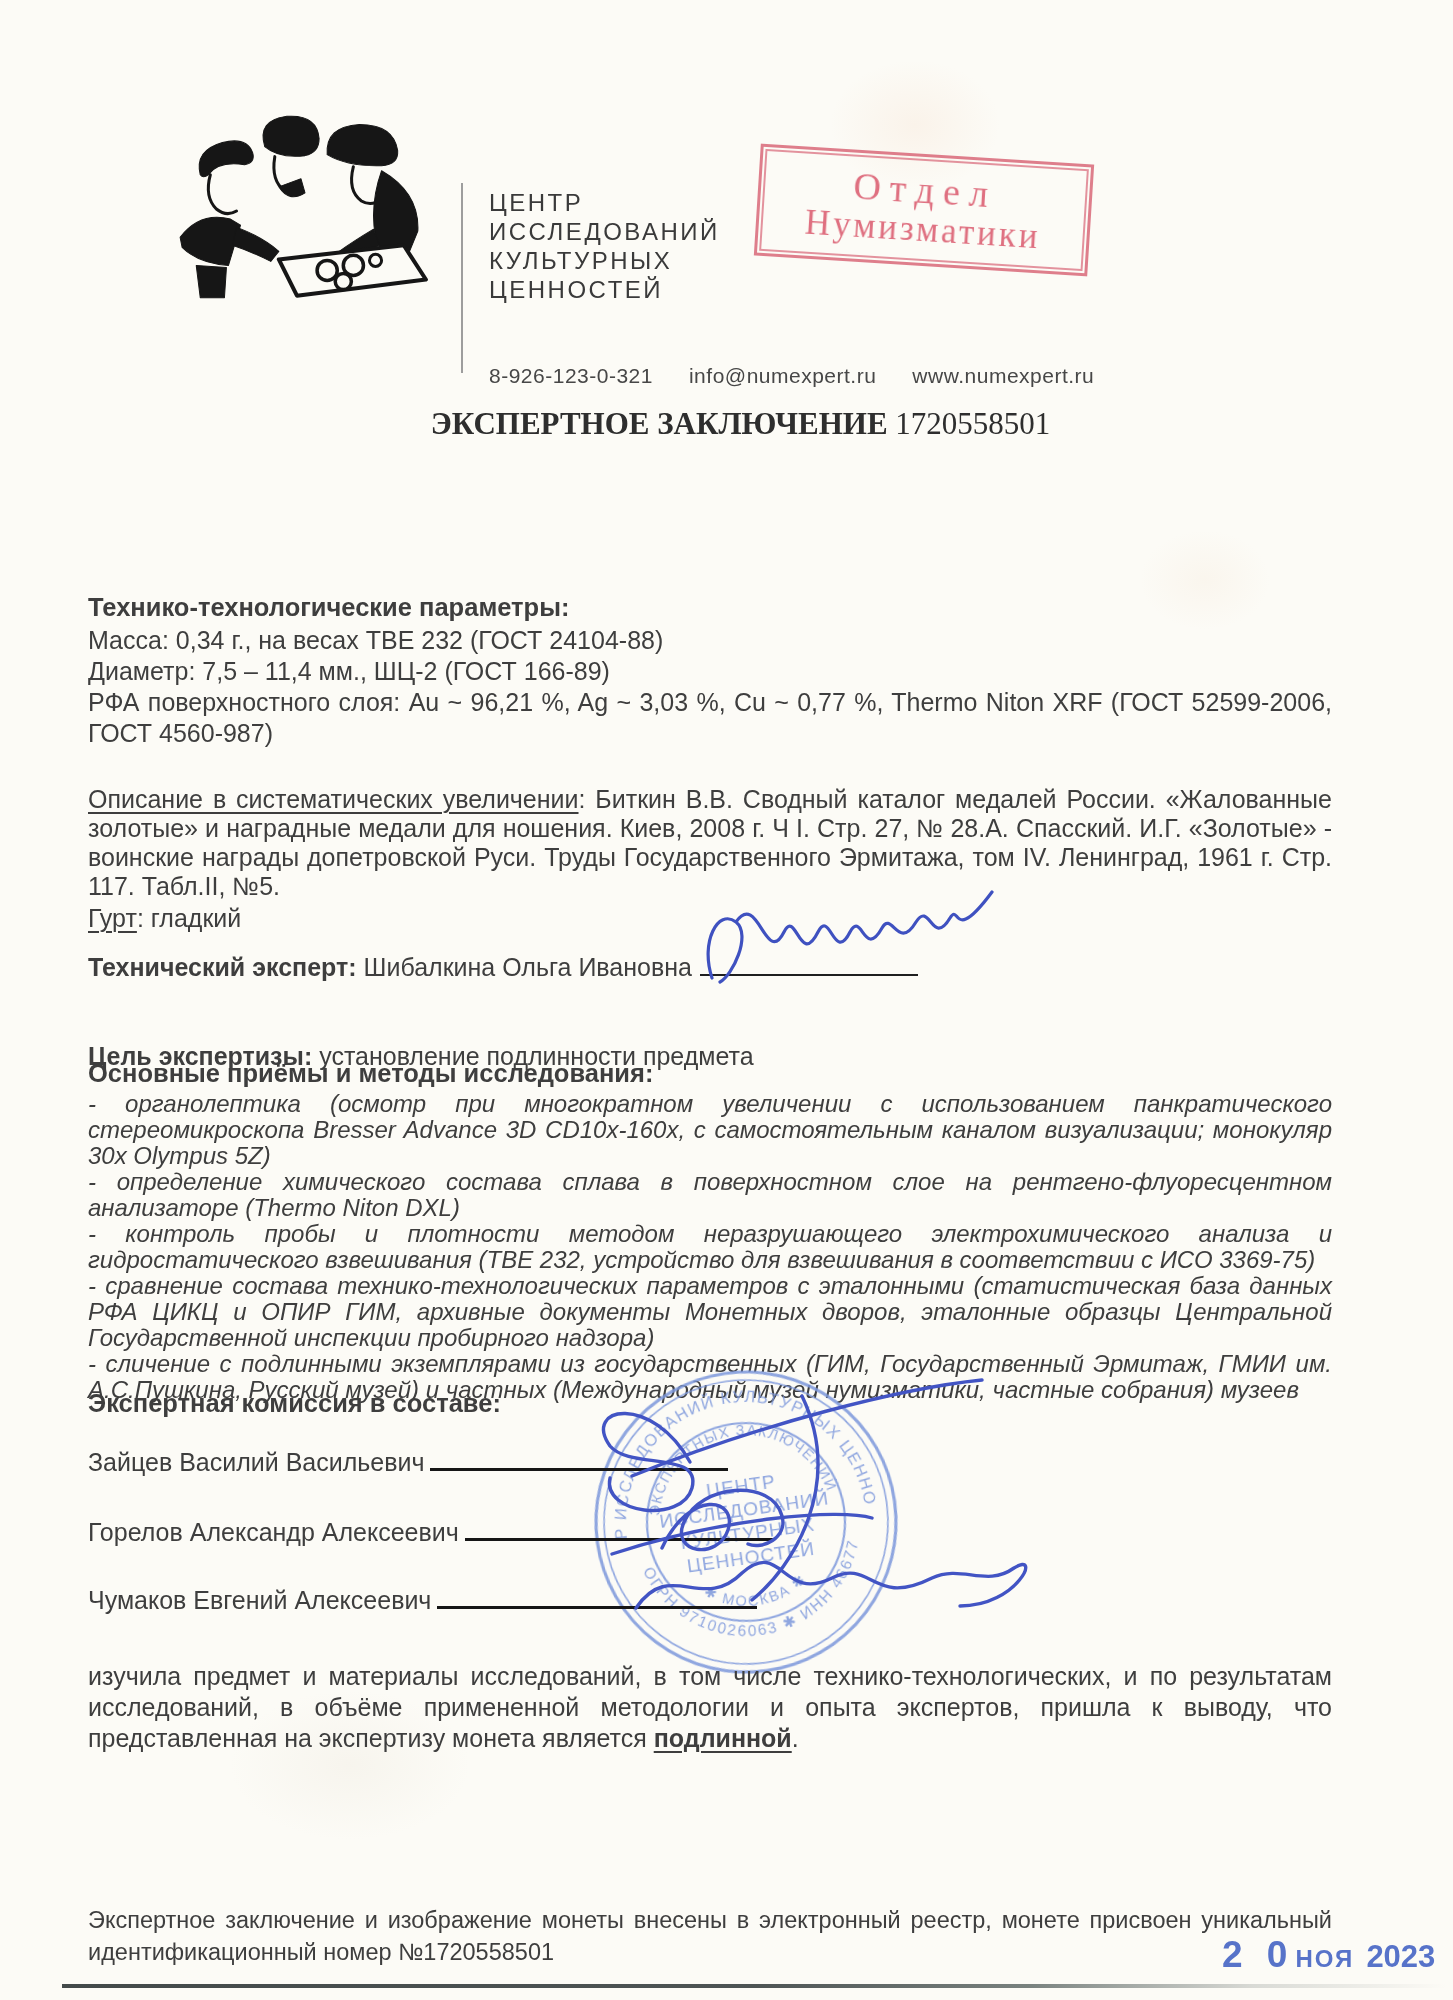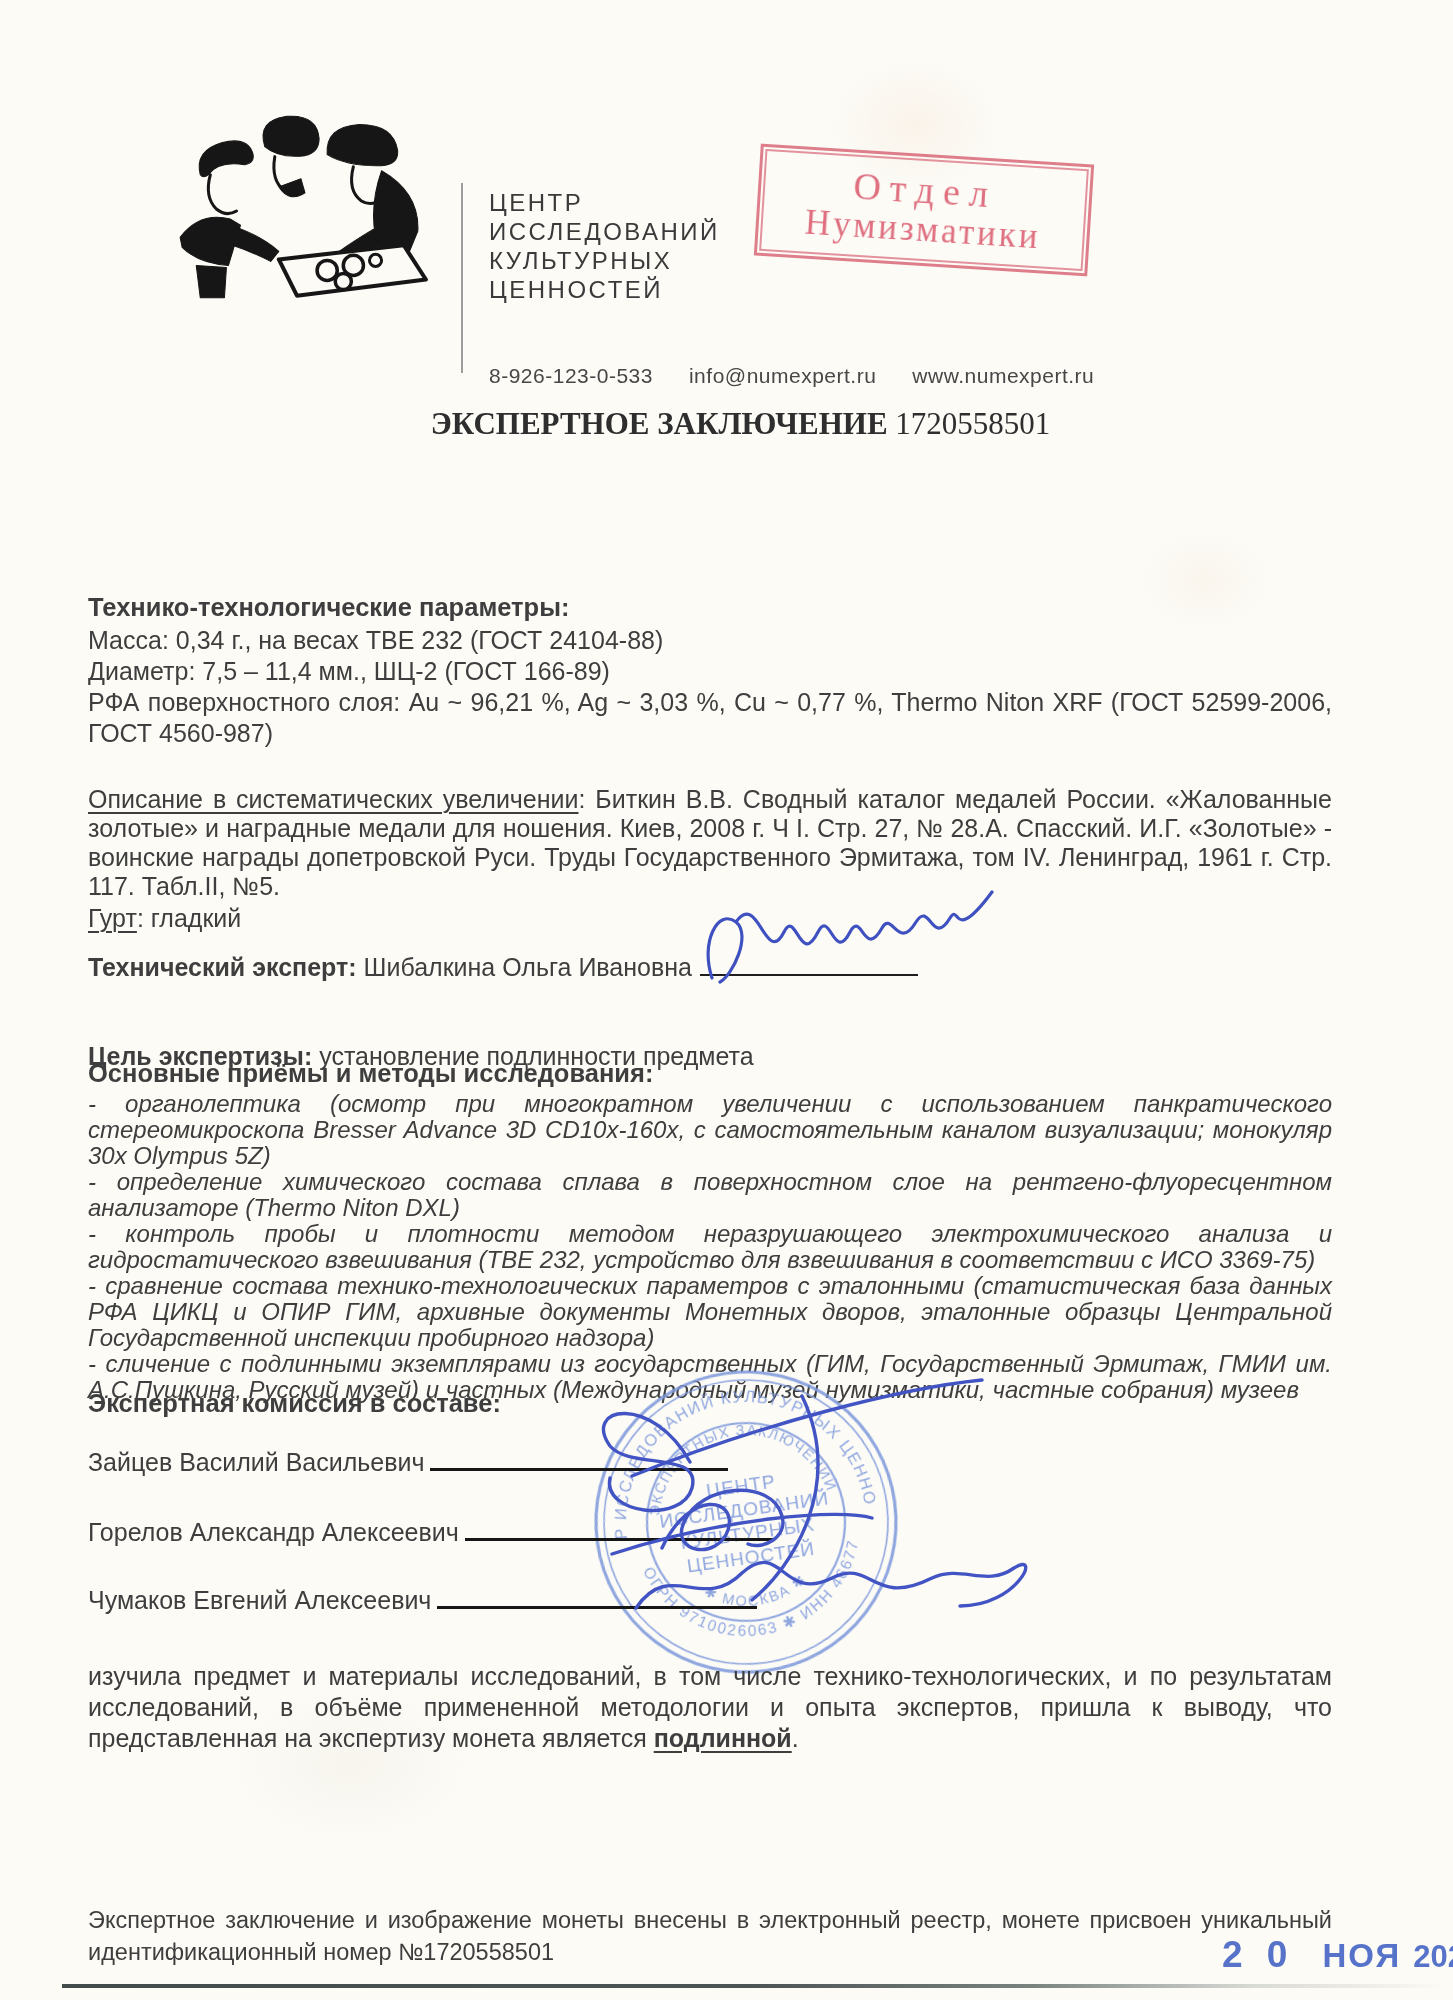--- a/index.html
+++ b/index.html
@@ -55,21 +55,21 @@
   #m1 .mline{width:298px;} #m2 .mline{width:308px;} #m3 .mline{width:320px;}
 
   #seal{left:580px;top:1356px;width:332px;height:332px;z-index:1;transform:rotate(-8deg);filter:blur(.4px);opacity:.85;}
   #comm-sigs{left:540px;top:1366px;width:570px;height:290px;z-index:4;}
 
   #p-concl{top:1636px;line-height:31px;z-index:2;}
   #p-footer{top:1880px;font-size:23.5px;line-height:32px;}
 
   #date-stamp{left:1222px;top:1934px;color:#4a68c6;font-weight:bold;white-space:nowrap;opacity:.92;z-index:2;}
   #date-stamp .d-day{font-size:37px;letter-spacing:7px;}
-  #date-stamp .d-mon{font-size:33px;letter-spacing:2px;margin-left:28px;}
+  #date-stamp .d-mon{font-size:24px;letter-spacing:2px;margin-left:1px;}
   #date-stamp .d-year{font-size:31px;margin-left:12px;}
 
   #scan-edge{left:62px;top:1984px;width:1384px;height:4px;
      background:linear-gradient(to right,#434a4a 0%,#4d5454 50%,#79827f 70%,rgba(150,156,152,.35) 86%,rgba(150,156,152,0) 100%);}
 </style>
 </head>
 <body>
 
 <div class="page">
 
@@ -110,21 +110,21 @@
 
   <div id="dept-stamp" class="abs">
     <div class="rs-outer"></div>
     <div class="rs-inner">
       <div class="rs-l1">Отдел</div>
       <div class="rs-l2">Нумизматики</div>
     </div>
   </div>
 
   <div id="contact" class="abs">
-    <span>8-926-123-0-533</span>
+    <span>8-926-123-0-321</span>
     <span>info@numexpert.ru</span>
     <span>www.numexpert.ru</span>
   </div>
 
   <div id="title" class="abs">
     <span class="t-bold">ЭКСПЕРТНОЕ ЗАКЛЮЧЕНИЕ</span>
     <span>1720558501</span>
   </div>
 
 

